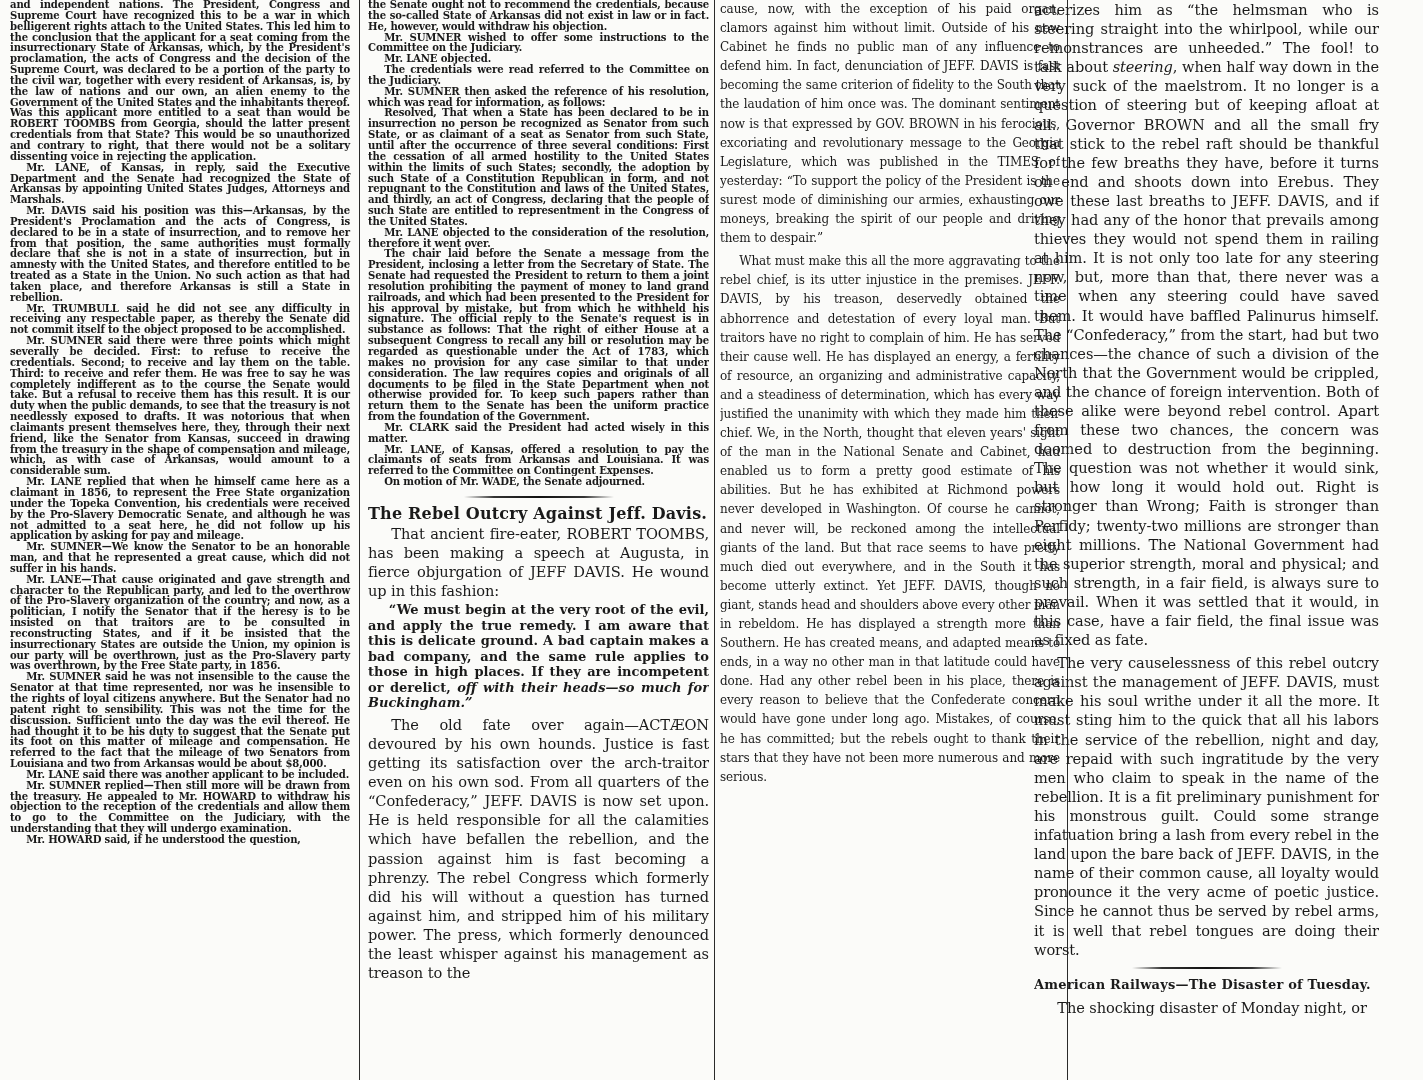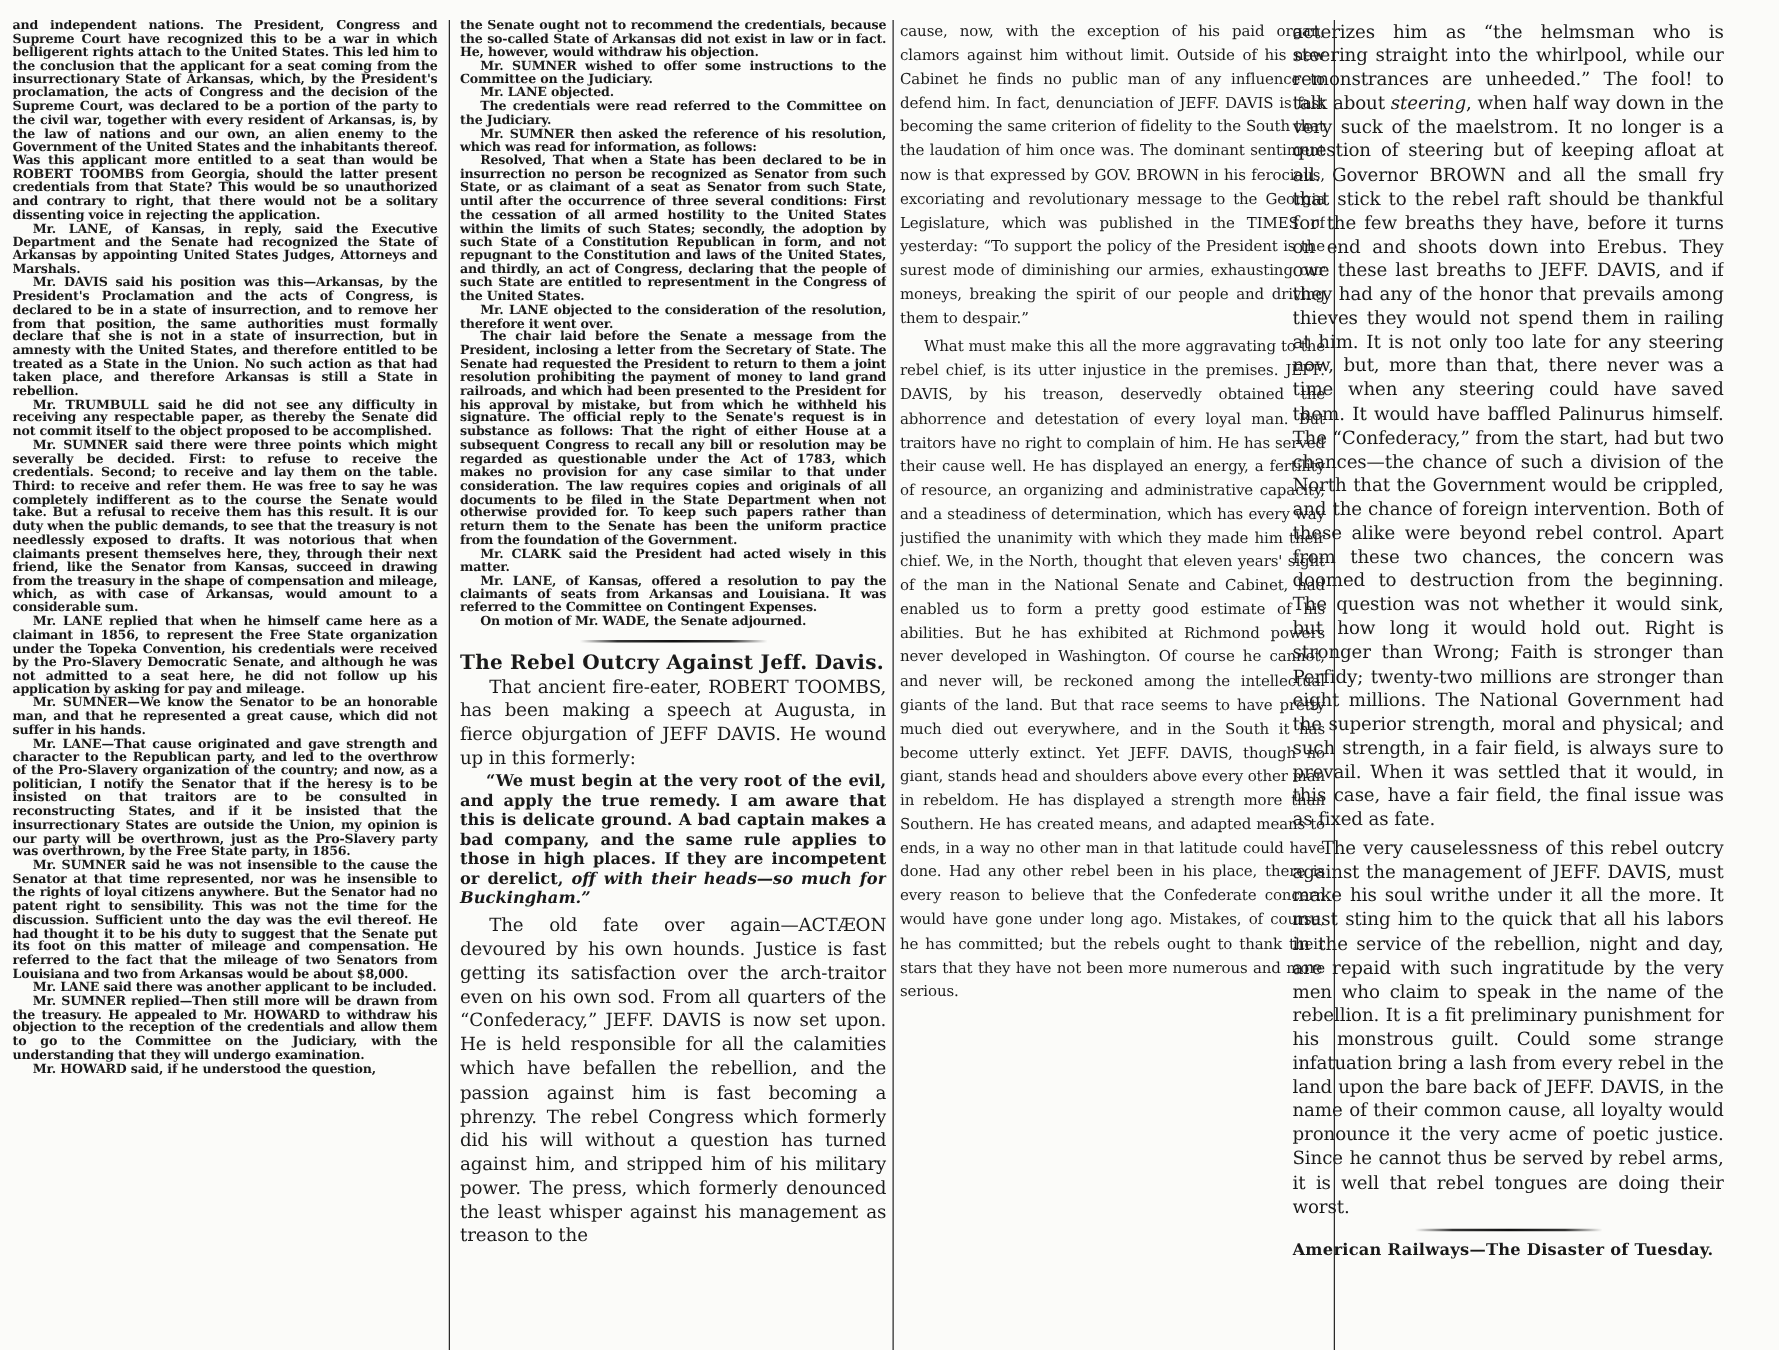--- a/index.html
+++ b/index.html
@@ -1,21 +1,21 @@
 <!DOCTYPE html>
 <html><head>
 <meta charset="utf-8">
 <style>
   html, body { margin: 0; padding: 0; background: #fbfbf9; }
   body {
     width: 1423px; height: 1080px; overflow: hidden; position: relative;
     font-family: "DejaVu Serif", "Liberation Serif", serif;
     color: #1a1a1a;
   }
-  .page { position: absolute; inset: 0; display: flex; margin-top: 16px; }
+  .page { position: absolute; inset: 0; display: flex; }
   .col { position: absolute; top: 0; height: 1080px; overflow: hidden; box-sizing: border-box; }
   .col p { margin: 0; text-align: justify; }
   .c1 { left: 10px; width: 343px; font-size: 10.1px; line-height: 10.85px; font-weight: bold; letter-spacing: -0.15px; padding-right: 3px; }
   .c2 { left: 364px; width: 345px; padding-left: 4px; }
   .c3 { left: 720px; width: 340px; font-size: 12px; line-height: 19.1px; letter-spacing: -0.1px; }
   .c4 { left: 1034px; width: 345px; font-size: 14.6px; line-height: 19.1px; letter-spacing: -0.1px; }
   .c2 .small { font-size: 10.1px; line-height: 10.85px; font-weight: bold; letter-spacing: -0.15px; }
   .c2 .large { font-size: 14.6px; line-height: 19.1px; letter-spacing: -0.1px; }
   .c2 .quote { font-size: 13px; line-height: 15.5px; font-weight: bold; padding: 2px 0 4px 0; }
   .indent { text-indent: 1.6em; }
@@ -64,21 +64,21 @@
       <p class="indent">Resolved, That when a State has been declared to be in insurrection no person be recognized as Senator from such State, or as claimant of a seat as Senator from such State, until after the occurrence of three several conditions: First the cessation of all armed hostility to the United States within the limits of such States; secondly, the adoption by such State of a Constitution Republican in form, and not repugnant to the Constitution and laws of the United States, and thirdly, an act of Congress, declaring that the people of such State are entitled to representment in the Congress of the United States.</p>
       <p class="indent">Mr. LANE objected to the consideration of the resolution, therefore it went over.</p>
       <p class="indent">The chair laid before the Senate a message from the President, inclosing a letter from the Secretary of State. The Senate had requested the President to return to them a joint resolution prohibiting the payment of money to land grand railroads, and which had been presented to the President for his approval by mistake, but from which he withheld his signature. The official reply to the Senate's request is in substance as follows: That the right of either House at a subsequent Congress to recall any bill or resolution may be regarded as questionable under the Act of 1783, which makes no provision for any case similar to that under consideration. The law requires copies and originals of all documents to be filed in the State Department when not otherwise provided for. To keep such papers rather than return them to the Senate has been the uniform practice from the foundation of the Government.</p>
       <p class="indent">Mr. CLARK said the President had acted wisely in this matter.</p>
       <p class="indent">Mr. LANE, of Kansas, offered a resolution to pay the claimants of seats from Arkansas and Louisiana. It was referred to the Committee on Contingent Expenses.</p>
       <p class="indent">On motion of Mr. WADE, the Senate adjourned.</p>
     </div>
     <div class="sep"></div>
     <div class="headline">The Rebel Outcry Against Jeff. Davis.</div>
     <div class="large">
-      <p class="indent">That ancient fire-eater, ROBERT TOOMBS, has been making a speech at Augusta, in fierce objurgation of JEFF DAVIS. He wound up in this formerly:</p>
+      <p class="indent">That ancient fire-eater, ROBERT TOOMBS, has been making a speech at Augusta, in fierce objurgation of JEFF DAVIS. He wound up in this fashion:</p>
     </div>
     <p class="quote indent"><span>“We must begin at the very root of the evil, and apply the true remedy. I am aware that this is delicate ground. A bad captain makes a bad company, and the same rule applies to those in high places. If they are incompetent or derelict, </span><span class="it">off with their heads—so much for Buckingham.”</span></p>
     <div class="large">
       <p class="indent">The old fate over again—ACTÆON devoured by his own hounds. Justice is fast getting its satisfaction over the arch-traitor even on his own sod. From all quarters of the “Confederacy,” JEFF. DAVIS is now set upon. He is held responsible for all the calamities which have befallen the rebellion, and the passion against him is fast becoming a phrenzy. The rebel Congress which formerly did his will without a question has turned against him, and stripped him of his military power. The press, which formerly denounced the least whisper against his management as treason to the</p>
     </div>
   </div>
 
   <div class="rule" style="left:714px;"></div>
 
   <div class="col c3">
@@ -86,15 +86,16 @@
     <p class="indent para-gap">What must make this all the more aggravating to the rebel chief, is its utter injustice in the premises. JEFF. DAVIS, by his treason, deservedly obtained the abhorrence and detestation of every loyal man. But traitors have no right to complain of him. He has served their cause well. He has displayed an energy, a fertility of resource, an organizing and administrative capacity, and a steadiness of determination, which has every way justified the unanimity with which they made him their chief. We, in the North, thought that eleven years' sight of the man in the National Senate and Cabinet, had enabled us to form a pretty good estimate of his abilities. But he has exhibited at Richmond powers never developed in Washington. Of course he cannot, and never will, be reckoned among the intellectual giants of the land. But that race seems to have pretty much died out everywhere, and in the South it has become utterly extinct. Yet JEFF. DAVIS, though no giant, stands head and shoulders above every other man in rebeldom. He has displayed a strength more than Southern. He has created means, and adapted means to ends, in a way no other man in that latitude could have done. Had any other rebel been in his place, there is every reason to believe that the Confederate concern would have gone under long ago. Mistakes, of course, he has committed; but the rebels ought to thank their stars that they have not been more numerous and more serious.</p>
   </div>
 
   <div class="rule" style="left:1067px;"></div>
 
   <div class="col c4">
     <p><span>acterizes him as “the helmsman who is steering straight into the whirlpool, while our remonstrances are unheeded.” The fool! to talk about </span><span class="it">steering</span><span>, when half way down in the very suck of the maelstrom. It no longer is a question of steering but of keeping afloat at all. Governor BROWN and all the small fry that stick to the rebel raft should be thankful for the few breaths they have, before it turns on end and shoots down into Erebus. They owe these last breaths to JEFF. DAVIS, and if they had any of the honor that prevails among thieves they would not spend them in railing at him. It is not only too late for any steering now, but, more than that, there never was a time when any steering could have saved them. It would have baffled Palinurus himself. The “Confederacy,” from the start, had but two chances—the chance of such a division of the North that the Government would be crippled, and the chance of foreign intervention. Both of these alike were beyond rebel control. Apart from these two chances, the concern was doomed to destruction from the beginning. The question was not whether it would sink, but how long it would hold out. Right is stronger than Wrong; Faith is stronger than Perfidy; twenty-two millions are stronger than eight millions. The National Government had the superior strength, moral and physical; and such strength, in a fair field, is always sure to prevail. When it was settled that it would, in this case, have a fair field, the final issue was as fixed as fate.</span></p>
     <p class="indent para-gap">The very causelessness of this rebel outcry against the management of JEFF. DAVIS, must make his soul writhe under it all the more. It must sting him to the quick that all his labors in the service of the rebellion, night and day, are repaid with such ingratitude by the very men who claim to speak in the name of the rebellion. It is a fit preliminary punishment for his monstrous guilt. Could some strange infatuation bring a lash from every rebel in the land upon the bare back of JEFF. DAVIS, in the name of their common cause, all loyalty would pronounce it the very acme of poetic justice. Since he cannot thus be served by rebel arms, it is well that rebel tongues are doing their worst.</p>
     <div class="sep"></div>
     <div class="headline" style="font-size:13px;line-height:19px;">American Railways—The Disaster of Tuesday.</div>
+    <p class="indent" style="margin-top:4px;">The shocking disaster of Monday night, or</p>
   </div>
 
 </div>
 
 </body></html>

